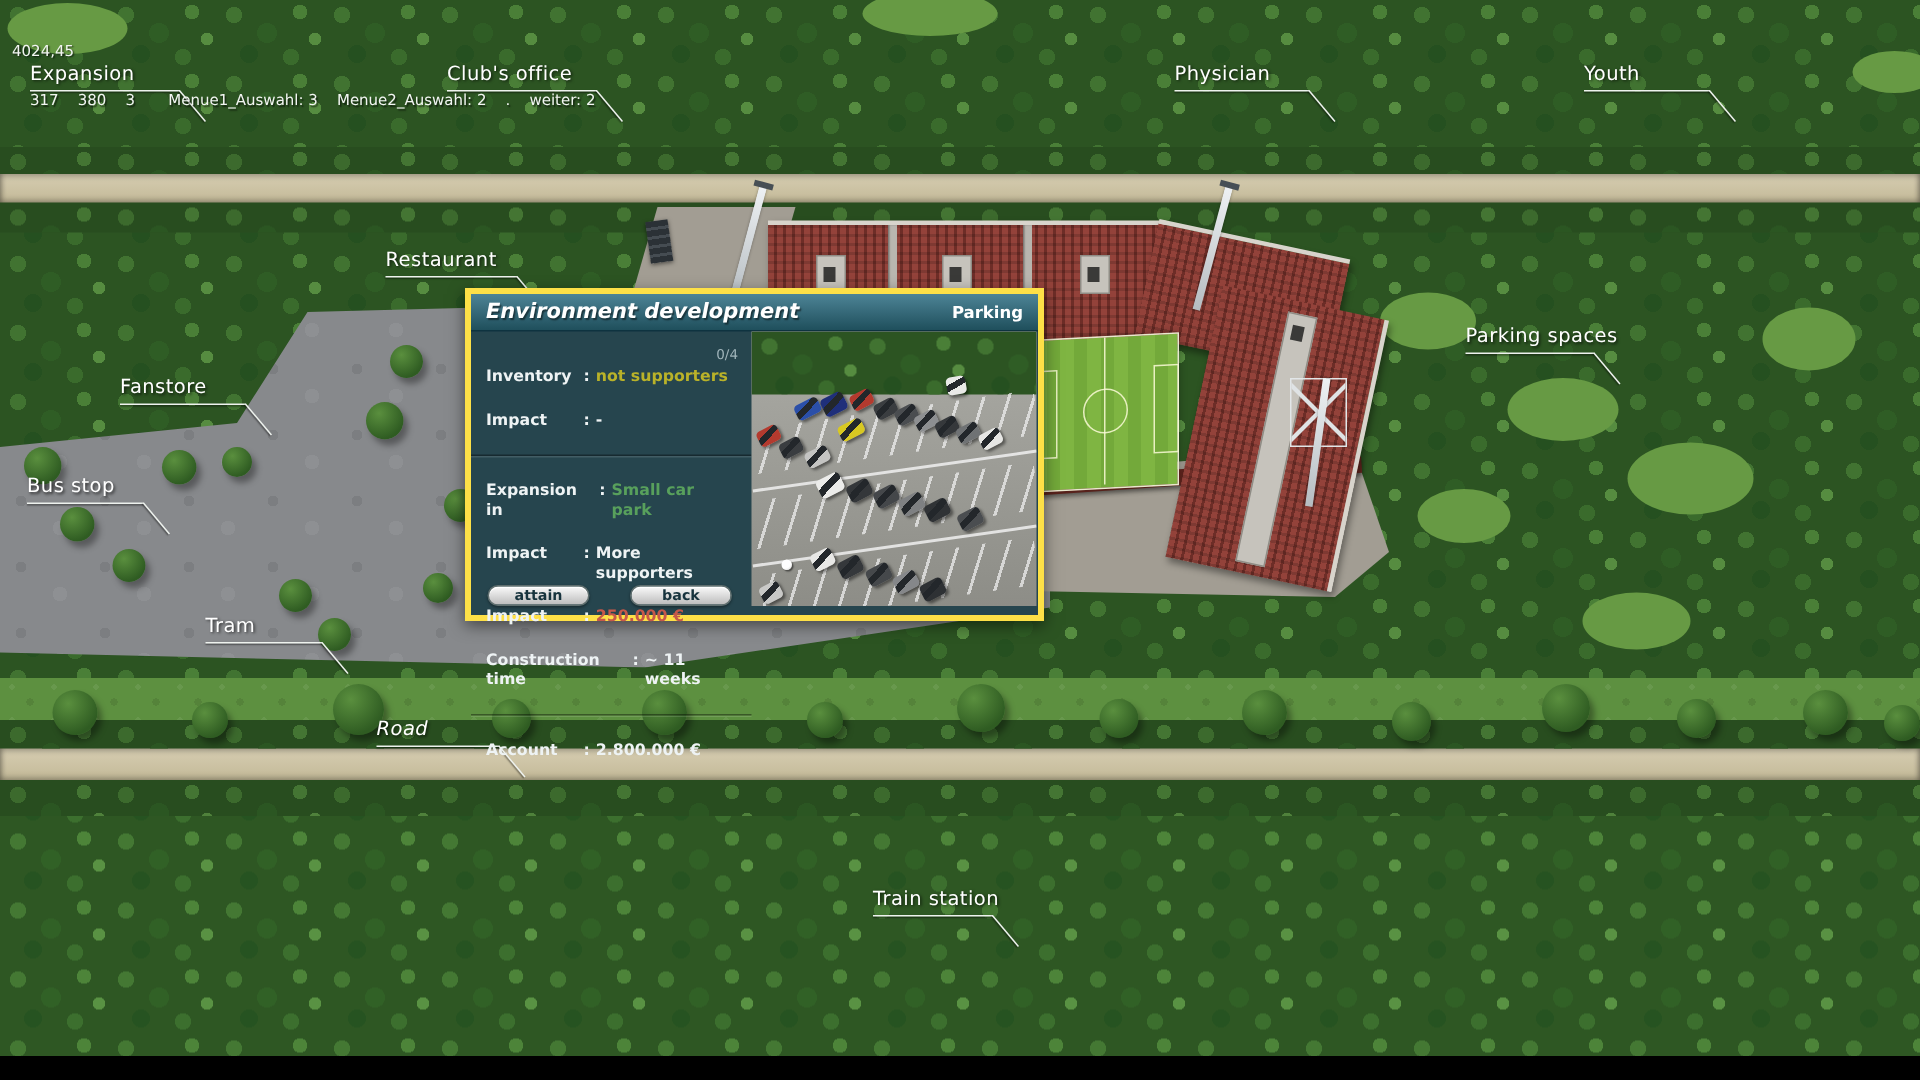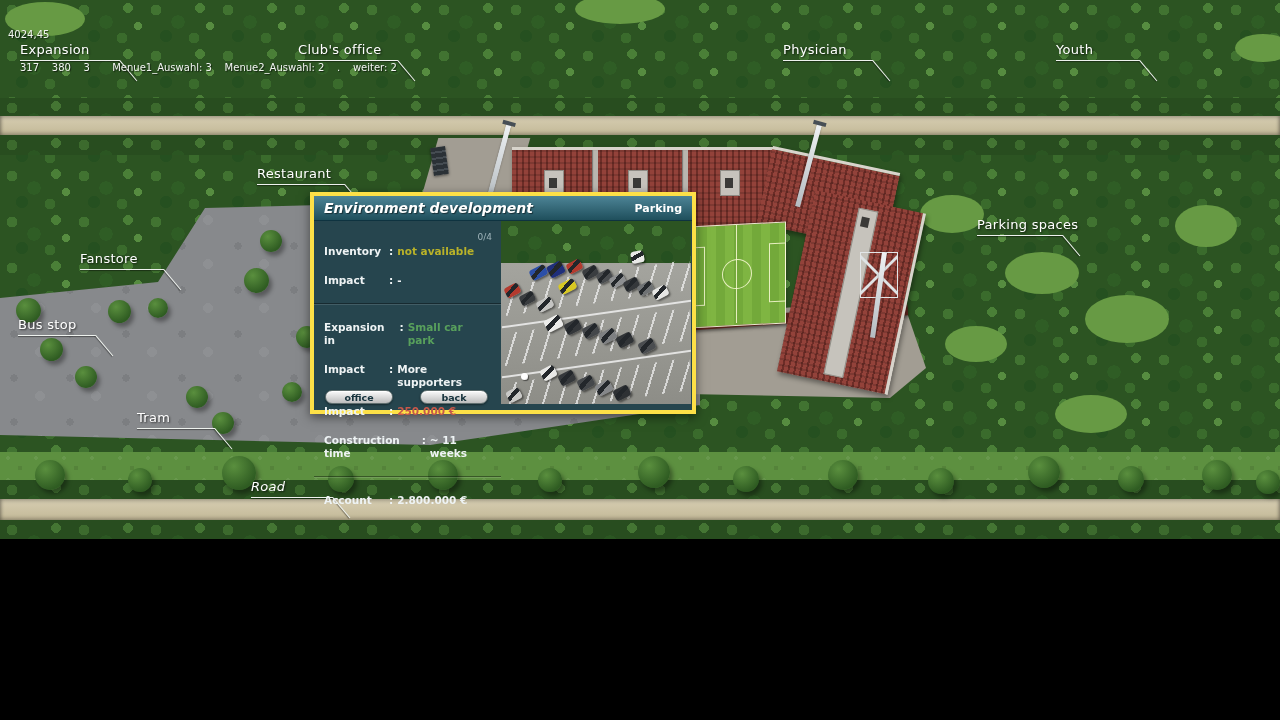--- a/index.html
+++ b/index.html
@@ -1,16 +1,16 @@
 <!DOCTYPE html>
 <html><head>
 <meta charset="utf-8">
 <style>
   html,body{margin:0;padding:0;background:#000;}
-  .scene{position:relative;width:1280px;height:539px;overflow:hidden;
+  .scene{position:relative;width:1280px;height:704px;overflow:hidden;
          font-family:"DejaVu Sans",sans-serif;background:#2c5422;}
 
   
   .forest{position:absolute;background-color:#2c5422;
     background-image:
       radial-gradient(circle 9px  at 12px 10px,#417331 60%,transparent 61%),
       radial-gradient(circle 11px at 34px 22px,#2f5d25 60%,transparent 61%),
       radial-gradient(circle 8px  at 56px 8px, #4a7f37 60%,transparent 61%),
       radial-gradient(circle 10px at 22px 36px,#255020 60%,transparent 61%),
       radial-gradient(circle 9px  at 50px 38px,#3a6b2c 60%,transparent 61%),
@@ -272,21 +272,21 @@
     <div class="titlebar">
       <span class="title">Environment development</span>
       <span class="category">Parking</span>
     </div>
     <div class="dbody">
       <div class="leftcol">
         <span class="counter">0/4</span>
         <div class="row">
           <span class="lab">Inventory</span>
           <span class="colon">:</span>
-          <span class="v-yellow">not available</span>
+          <span class="v-yellow">not supporters</span>
         </div>
         <div class="row">
           <span class="lab">Impact</span>
           <span class="colon">:</span>
           <span>-</span>
         </div>
         <div class="sep"></div>
         <div class="row">
           <span class="lab">Expansion in</span>
           <span class="colon">:</span>
@@ -307,21 +307,21 @@
           <span class="colon">:</span>
           <span>~ 11 weeks</span>
         </div>
         <div class="sep"></div>
         <div class="row">
           <span class="lab">Account</span>
           <span class="colon">:</span>
           <span>2.800.000 €</span>
         </div>
         <div class="btns">
-          <button class="btn">office</button>
+          <button class="btn">attain</button>
           <button class="btn">back</button>
         </div>
       </div>
 
       <div class="photo">
         <div class="photo-trees forest"></div>
         <div class="plines" style="left:0;top:52px;width:191px;height:30px;transform:rotate(-8deg);"></div>
         <div class="plines" style="left:0;top:100px;width:191px;height:32px;transform:rotate(-8deg);"></div>
         <div class="plines" style="left:0;top:150px;width:191px;height:32px;transform:rotate(-8deg);"></div>
         <div class="lane" style="left:0;top:92px;width:191px;"></div>

